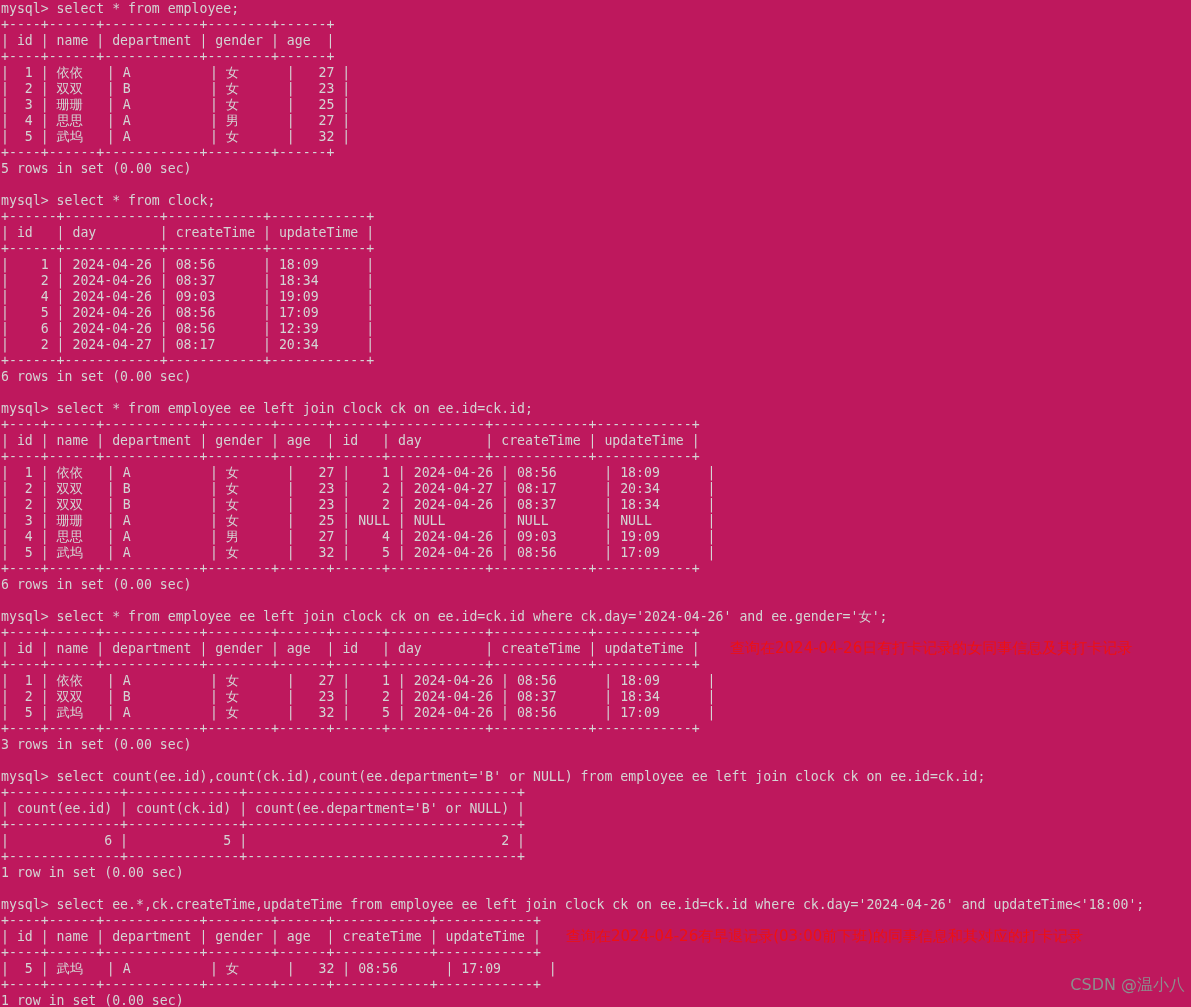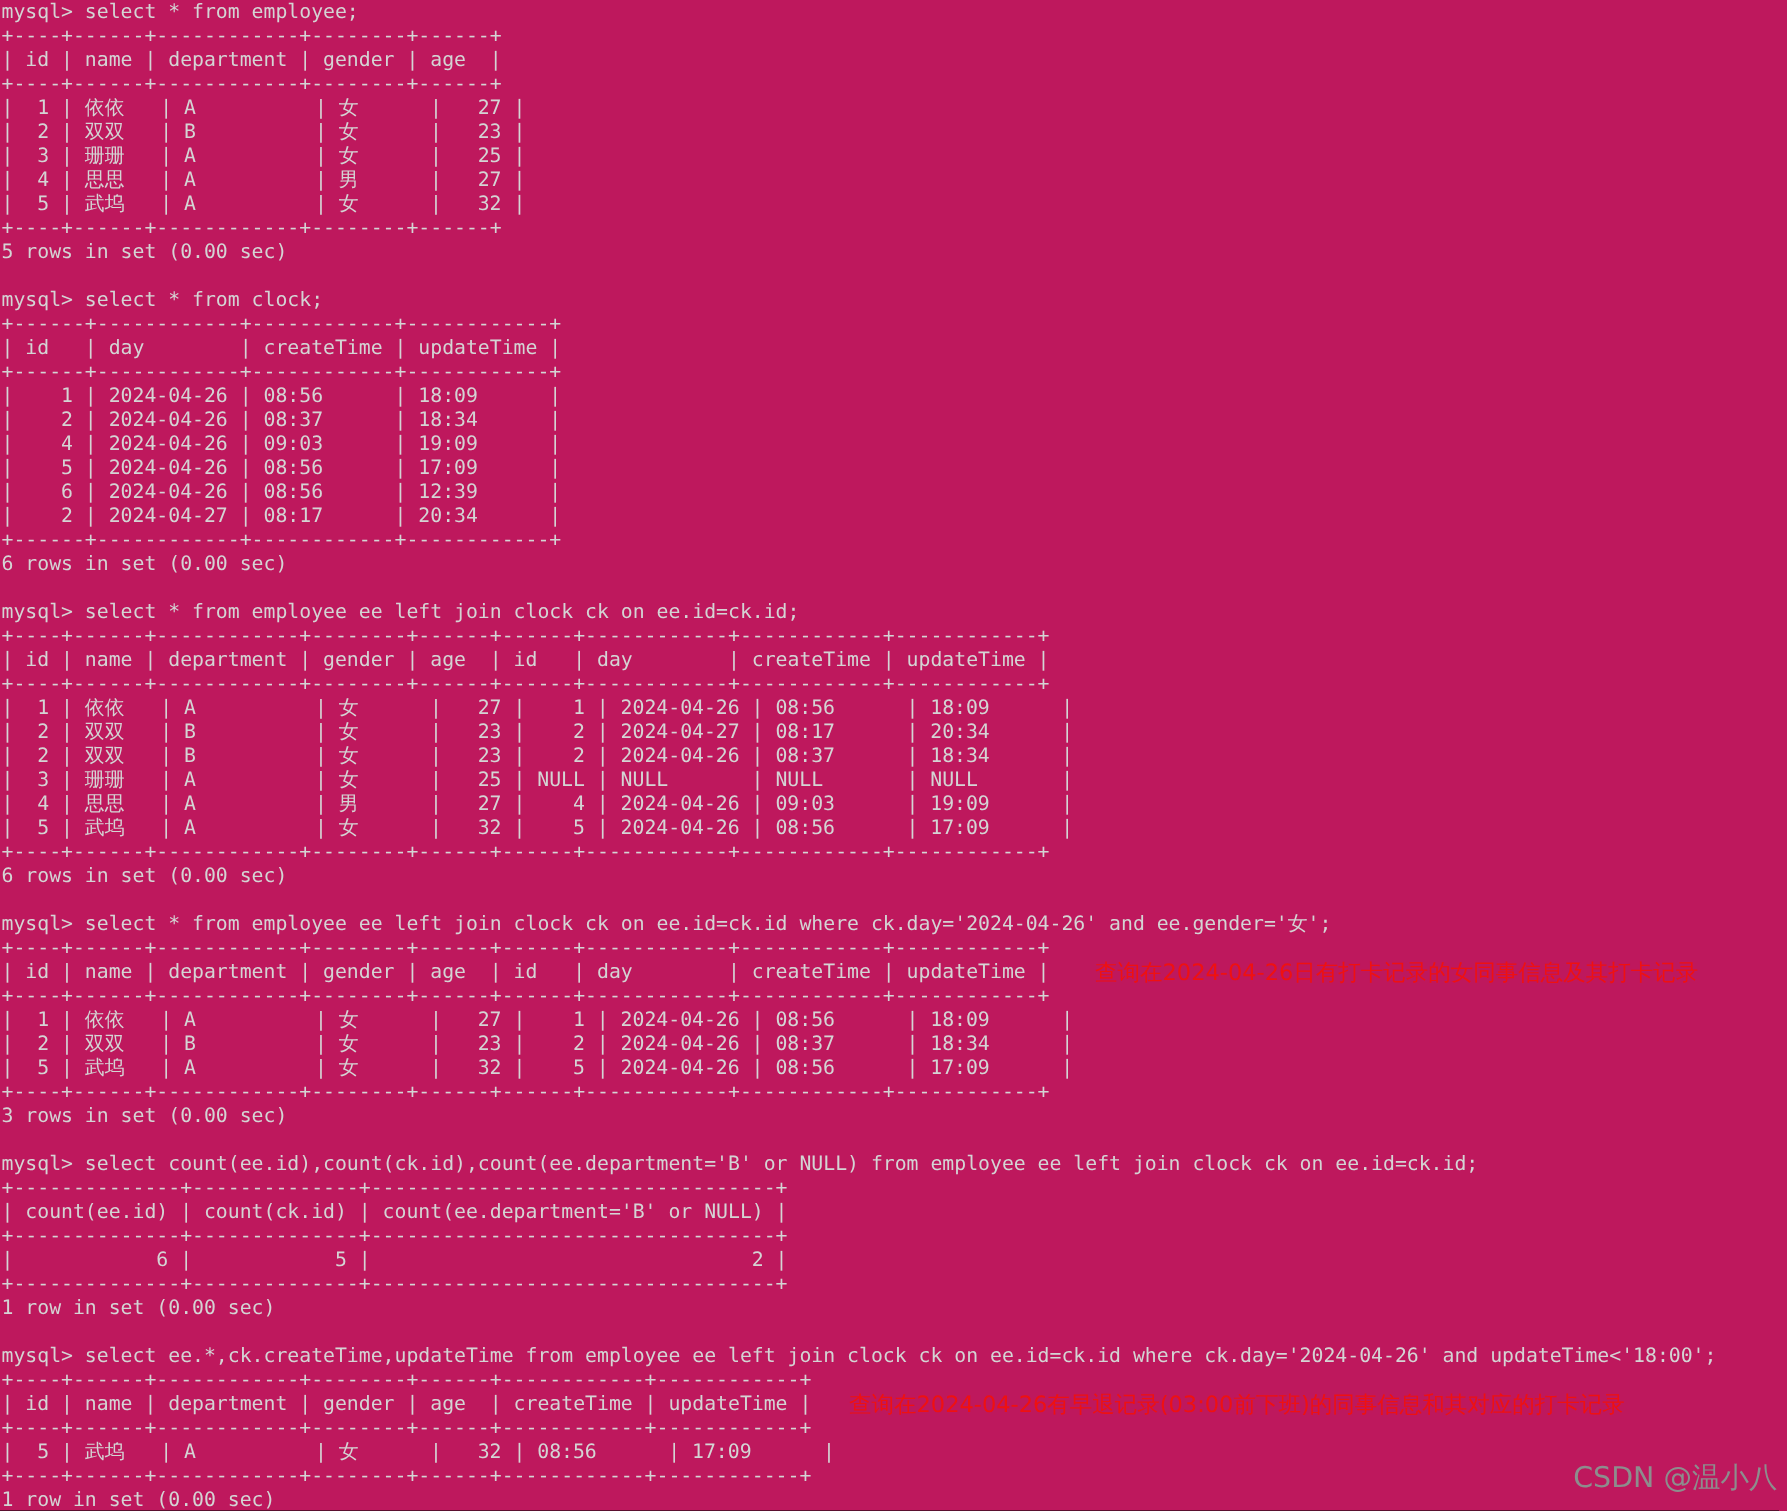--- a/index.html
+++ b/index.html
@@ -50,21 +50,21 @@
     font-weight: 400;
   }
   #ann-1 { left: 730px; top: 640px; }
   #ann-2 { left: 566px; top: 928px; }
   .watermark {
     position: absolute;
     right: 6px;
     bottom: 14px;
     color: #8d8d8d;
     font-family: "DejaVu Sans", "Liberation Sans", sans-serif;
-    font-size: 19px;
+    font-size: 16px;
     line-height: 16px;
     white-space: pre;
   }
 </style>
 </head>
 <body>
 
 <div id="terminal"><span class="tline">mysql&gt; select * from employee;</span><span class="tline">+----+------+------------+--------+------+</span><span class="tline">| id | name | department | gender | age  |</span><span class="tline">+----+------+------------+--------+------+</span><span class="tline">|  1 | 依依   | A          | 女      |   27 |</span><span class="tline">|  2 | 双双   | B          | 女      |   23 |</span><span class="tline">|  3 | 珊珊   | A          | 女      |   25 |</span><span class="tline">|  4 | 思思   | A          | 男      |   27 |</span><span class="tline">|  5 | 武坞   | A          | 女      |   32 |</span><span class="tline">+----+------+------------+--------+------+</span><span class="tline">5 rows in set (0.00 sec)</span><span class="tline blank"></span><span class="tline">mysql&gt; select * from clock;</span><span class="tline">+------+------------+------------+------------+</span><span class="tline">| id   | day        | createTime | updateTime |</span><span class="tline">+------+------------+------------+------------+</span><span class="tline">|    1 | 2024-04-26 | 08:56      | 18:09      |</span><span class="tline">|    2 | 2024-04-26 | 08:37      | 18:34      |</span><span class="tline">|    4 | 2024-04-26 | 09:03      | 19:09      |</span><span class="tline">|    5 | 2024-04-26 | 08:56      | 17:09      |</span><span class="tline">|    6 | 2024-04-26 | 08:56      | 12:39      |</span><span class="tline">|    2 | 2024-04-27 | 08:17      | 20:34      |</span><span class="tline">+------+------------+------------+------------+</span><span class="tline">6 rows in set (0.00 sec)</span><span class="tline blank"></span><span class="tline">mysql&gt; select * from employee ee left join clock ck on ee.id=ck.id;</span><span class="tline">+----+------+------------+--------+------+------+------------+------------+------------+</span><span class="tline">| id | name | department | gender | age  | id   | day        | createTime | updateTime |</span><span class="tline">+----+------+------------+--------+------+------+------------+------------+------------+</span><span class="tline">|  1 | 依依   | A          | 女      |   27 |    1 | 2024-04-26 | 08:56      | 18:09      |</span><span class="tline">|  2 | 双双   | B          | 女      |   23 |    2 | 2024-04-27 | 08:17      | 20:34      |</span><span class="tline">|  2 | 双双   | B          | 女      |   23 |    2 | 2024-04-26 | 08:37      | 18:34      |</span><span class="tline">|  3 | 珊珊   | A          | 女      |   25 | NULL | NULL       | NULL       | NULL       |</span><span class="tline">|  4 | 思思   | A          | 男      |   27 |    4 | 2024-04-26 | 09:03      | 19:09      |</span><span class="tline">|  5 | 武坞   | A          | 女      |   32 |    5 | 2024-04-26 | 08:56      | 17:09      |</span><span class="tline">+----+------+------------+--------+------+------+------------+------------+------------+</span><span class="tline">6 rows in set (0.00 sec)</span><span class="tline blank"></span><span class="tline">mysql&gt; select * from employee ee left join clock ck on ee.id=ck.id where ck.day='2024-04-26' and ee.gender='女';</span><span class="tline">+----+------+------------+--------+------+------+------------+------------+------------+</span><span class="tline">| id | name | department | gender | age  | id   | day        | createTime | updateTime |</span><span class="tline">+----+------+------------+--------+------+------+------------+------------+------------+</span><span class="tline">|  1 | 依依   | A          | 女      |   27 |    1 | 2024-04-26 | 08:56      | 18:09      |</span><span class="tline">|  2 | 双双   | B          | 女      |   23 |    2 | 2024-04-26 | 08:37      | 18:34      |</span><span class="tline">|  5 | 武坞   | A          | 女      |   32 |    5 | 2024-04-26 | 08:56      | 17:09      |</span><span class="tline">+----+------+------------+--------+------+------+------------+------------+------------+</span><span class="tline">3 rows in set (0.00 sec)</span><span class="tline blank"></span><span class="tline">mysql&gt; select count(ee.id),count(ck.id),count(ee.department='B' or NULL) from employee ee left join clock ck on ee.id=ck.id;</span><span class="tline">+--------------+--------------+----------------------------------+</span><span class="tline">| count(ee.id) | count(ck.id) | count(ee.department='B' or NULL) |</span><span class="tline">+--------------+--------------+----------------------------------+</span><span class="tline">|            6 |            5 |                                2 |</span><span class="tline">+--------------+--------------+----------------------------------+</span><span class="tline">1 row in set (0.00 sec)</span><span class="tline blank"></span><span class="tline">mysql&gt; select ee.*,ck.createTime,updateTime from employee ee left join clock ck on ee.id=ck.id where ck.day='2024-04-26' and updateTime&lt;'18:00';</span><span class="tline">+----+------+------------+--------+------+------------+------------+</span><span class="tline">| id | name | department | gender | age  | createTime | updateTime |</span><span class="tline">+----+------+------------+--------+------+------------+------------+</span><span class="tline">|  5 | 武坞   | A          | 女      |   32 | 08:56      | 17:09      |</span><span class="tline">+----+------+------------+--------+------+------------+------------+</span><span class="tline">1 row in set (0.00 sec)</span></div>
 
 <div class="annotation" id="ann-1">查询在2024-04-26日有打卡记录的女同事信息及其打卡记录</div>

